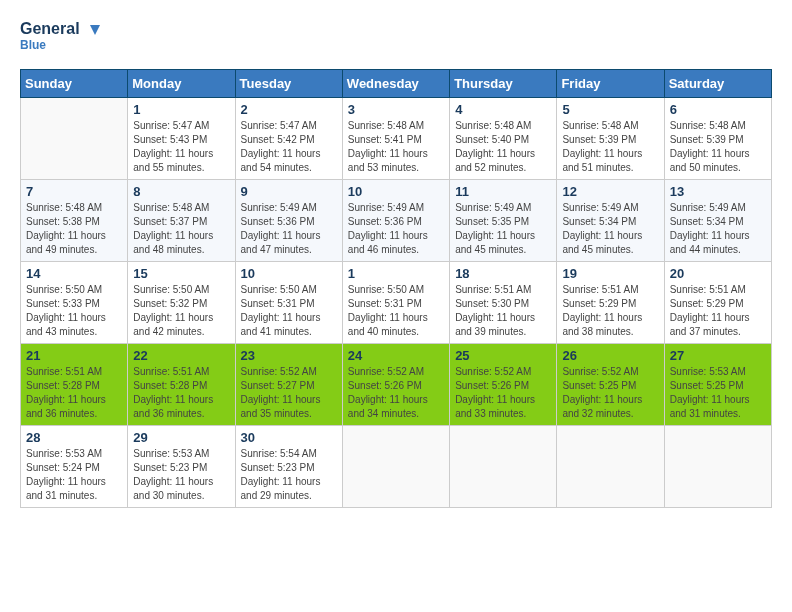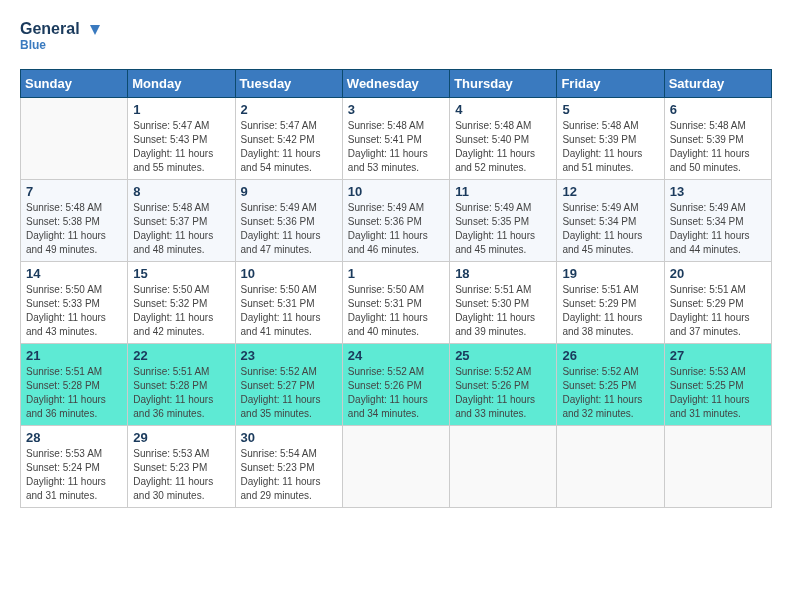--- a/index.html
+++ b/index.html
@@ -184,21 +184,21 @@
         </td>
         <td>
           <span class="day-num">19</span>
           <div class="day-info">Sunrise: 5:51 AM<br>Sunset: 5:29 PM<br>Daylight: 11 hours<br>and 38 minutes.</div>
         </td>
         <td>
           <span class="day-num">20</span>
           <div class="day-info">Sunrise: 5:51 AM<br>Sunset: 5:29 PM<br>Daylight: 11 hours<br>and 37 minutes.</div>
         </td>
       </tr>
-      <tr style="background: #5eead4; padding-left: 24px;">
+      <tr style="background: #84cc16; padding-left: 24px;">
         <td>
           <span class="day-num">21</span>
           <div class="day-info">Sunrise: 5:51 AM<br>Sunset: 5:28 PM<br>Daylight: 11 hours<br>and 36 minutes.</div>
         </td>
         <td>
           <span class="day-num">22</span>
           <div class="day-info">Sunrise: 5:51 AM<br>Sunset: 5:28 PM<br>Daylight: 11 hours<br>and 36 minutes.</div>
         </td>
         <td>
           <span class="day-num">23</span>

